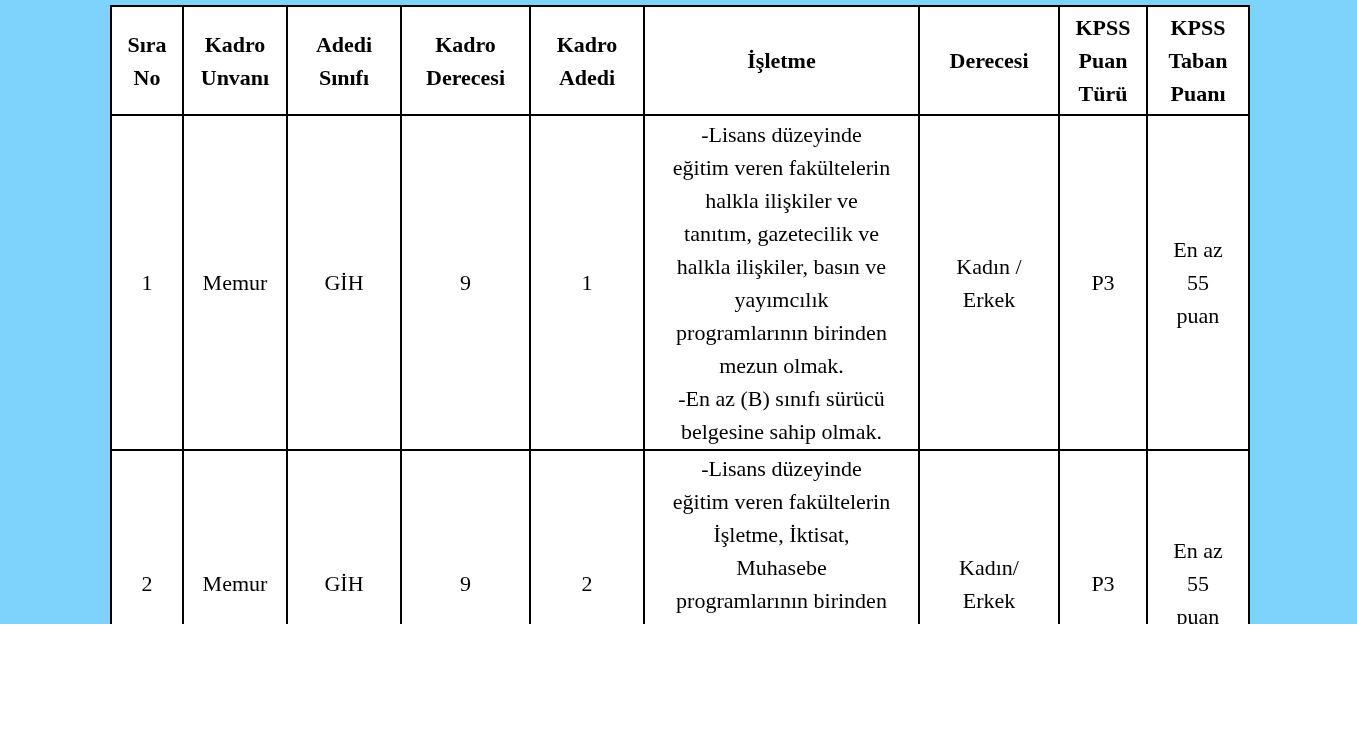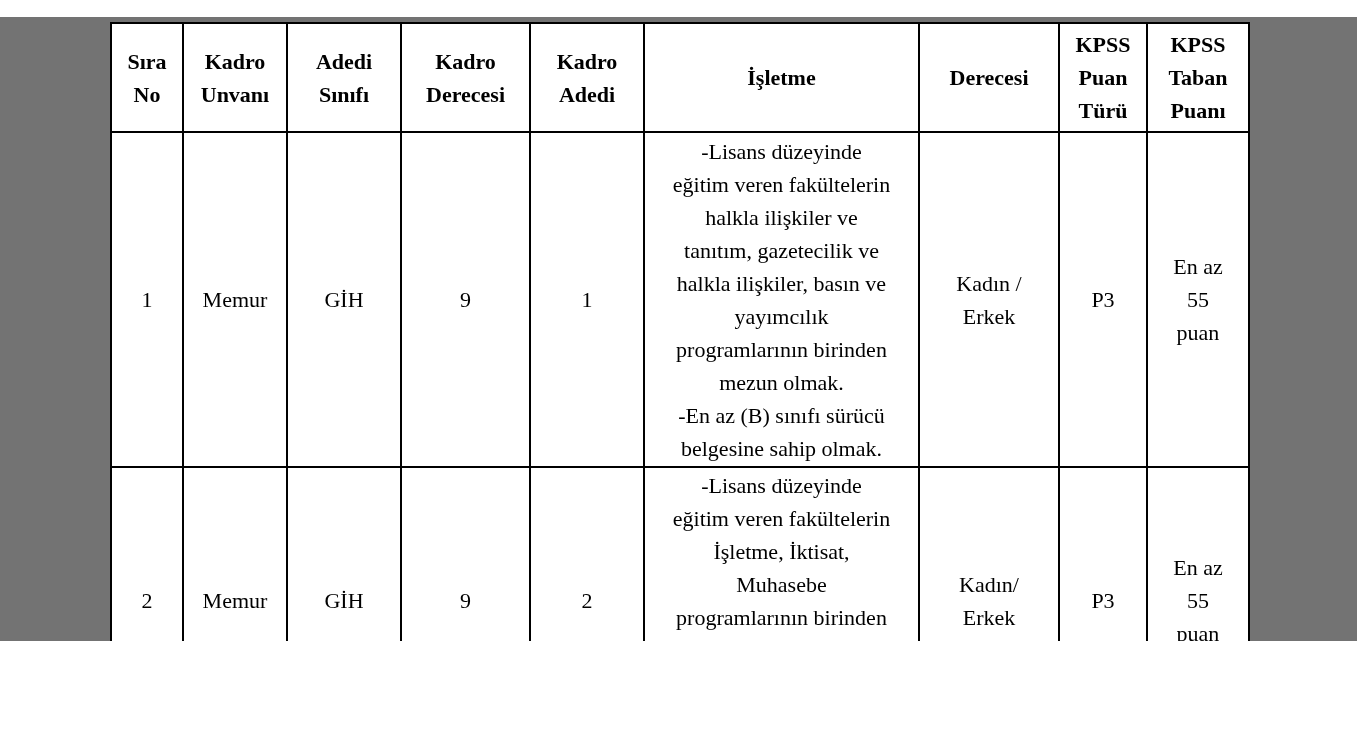--- a/index.html
+++ b/index.html
@@ -4,24 +4,23 @@
 <style>
   html, body {
     margin: 0;
     padding: 0;
     background: #ffffff;
   }
   .page {
     position: relative;
     width: 1357px;
     height: 624px;
-    background: #737373;
+    background: #7dd3fc;
     font-family: "Liberation Serif", "DejaVu Serif", serif;
     color: #000000;
-    margin-top: 17px;
   }
   table.kadro-table {
     position: absolute;
     left: 110px;
     top: 5px;
     width: 1138px;
     border-collapse: collapse;
     table-layout: fixed;
   }
   table.kadro-table th,

